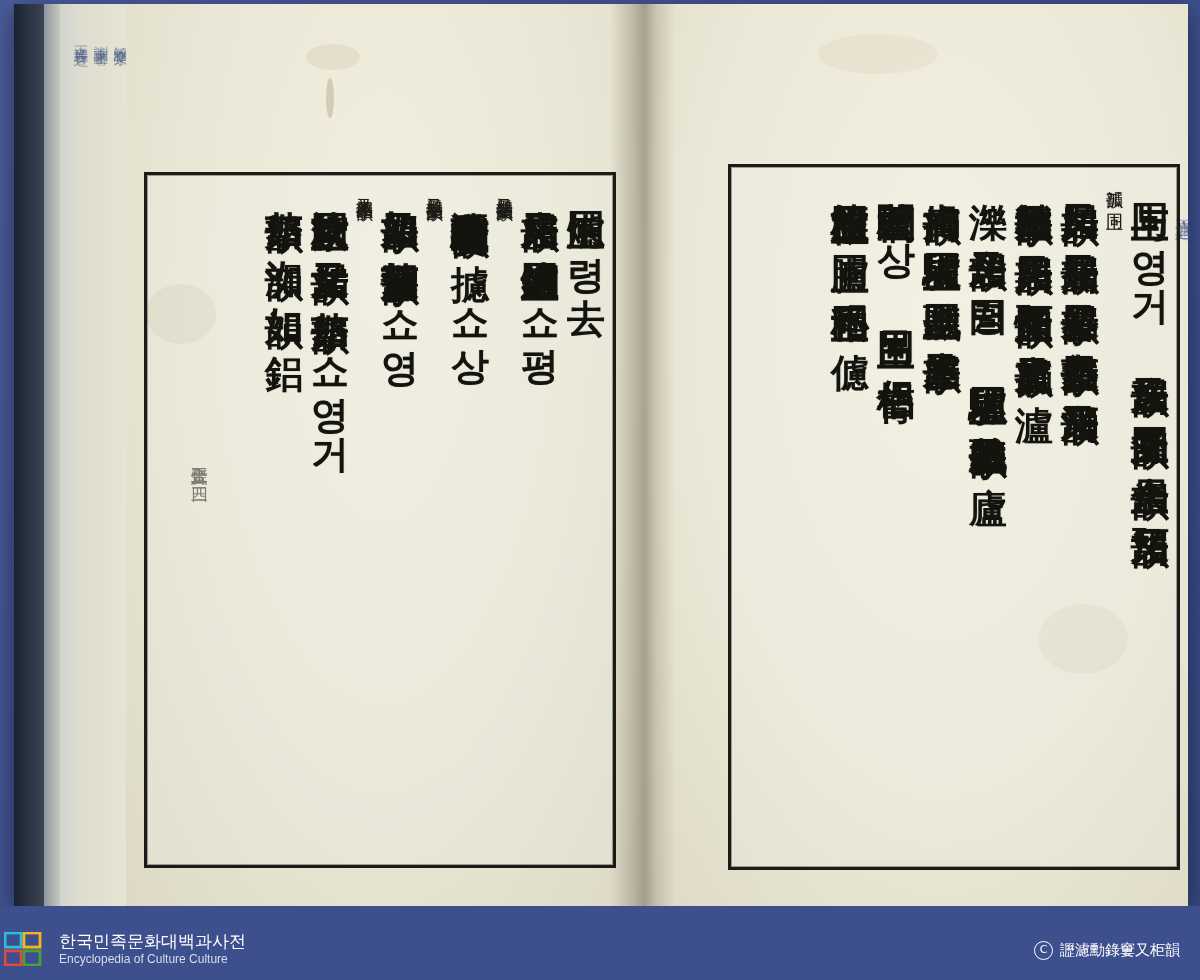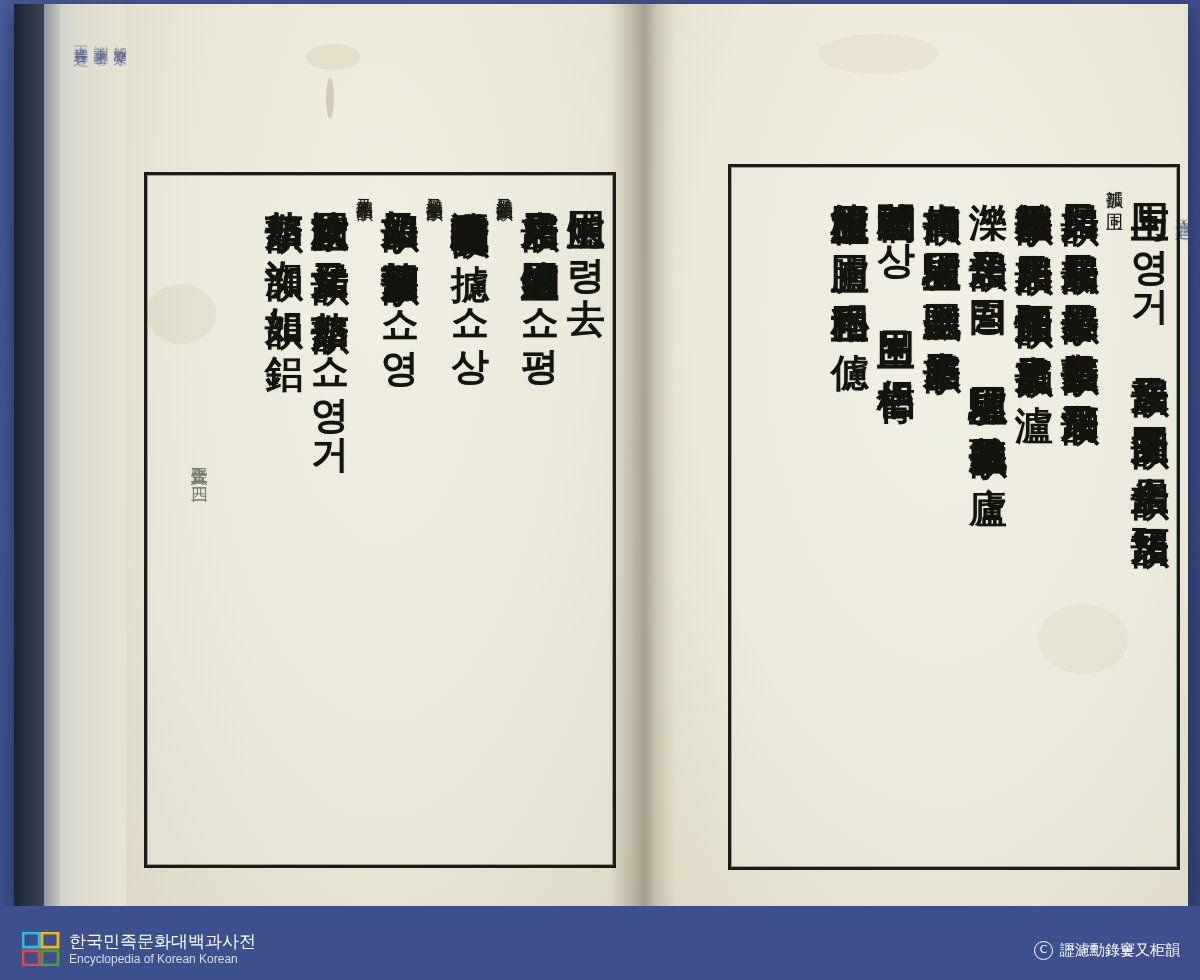--- a/index.html
+++ b/index.html
@@ -166,24 +166,24 @@
 
   
   #footer {
     position: absolute;
     left: 0; bottom: 0;
     width: 1200px; height: 74px;
     background: #3d4f8c;
   }
   .logo-wrap {
     position: absolute;
-    left: 22px; bottom: 14px;
+    left: 4px; bottom: 14px;
     display: flex;
     align-items: center;
-    gap: 9px;
+    gap: 17px;
   }
   .logo-mark {
     width: 38px; height: 34px;
     display: block;
   }
   .logo-text-ko {
     color: #ffffff;
     font-size: 17px;
     font-family: "DejaVu Sans", sans-serif;
     line-height: 1.15;
@@ -281,21 +281,21 @@
 
     <div class="logo-wrap">
       <svg class="logo-mark" viewBox="0 0 40 36">
         <rect x="1" y="1" width="17" height="15" fill="none" stroke="#29c0e0" stroke-width="3"></rect>
         <rect x="21" y="1" width="17" height="15" fill="none" stroke="#f2b61c" stroke-width="3"></rect>
         <rect x="1" y="20" width="17" height="15" fill="none" stroke="#e2483c" stroke-width="3"></rect>
         <rect x="21" y="20" width="17" height="15" fill="none" stroke="#4a9e3f" stroke-width="3"></rect>
       </svg>
       <div>
         <div class="logo-text-ko">한국민족문화대백과사전</div>
-        <div class="logo-text-en">Encyclopedia of Korean Korean</div>
+        <div class="logo-text-en">Encyclopedia of Culture Culture</div>
       </div>
     </div>
 
     <div class="credit">
       <span class="copy-glyph">C</span>
       <span>讈濾勳錄窶又柜韻</span>
     </div>
 
   </div>
 

